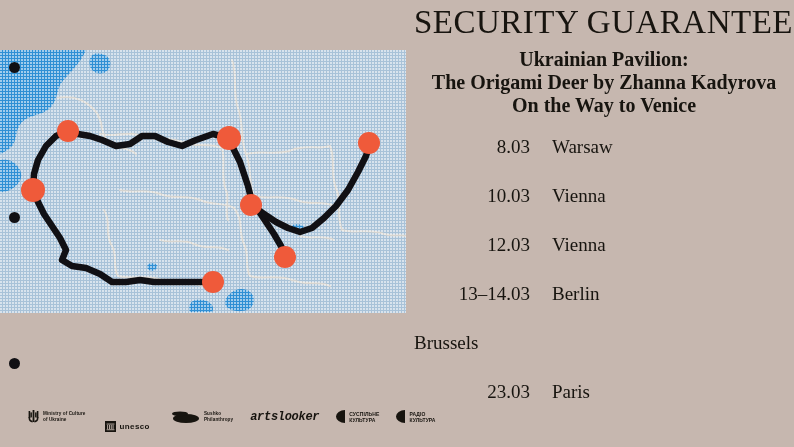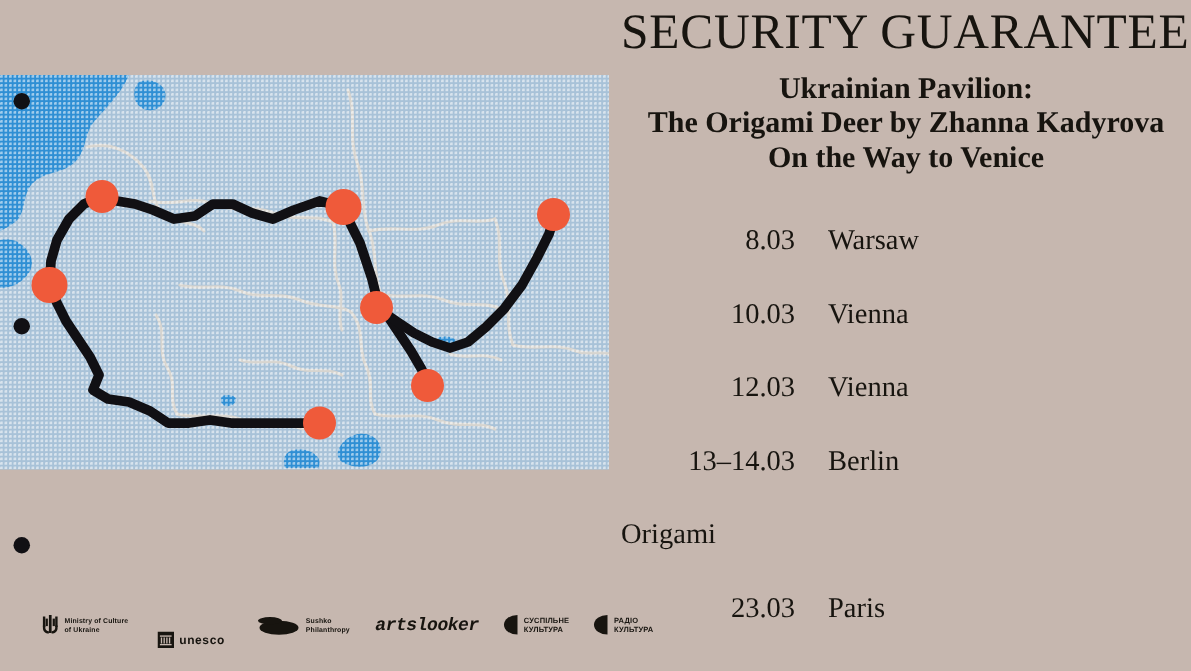--- a/index.html
+++ b/index.html
@@ -57,21 +57,21 @@
     color:#17140f;
     font-weight:bold;
     font-size:20px;
     line-height:23px;
   }
   .schedule{
     position:absolute;left:414px;top:136px;width:380px;
   }
   .sched-row{
     display:flex;
-    align-items:center;
+    align-items:flex-start;
     height:49px;
     font-size:19px;
     color:#17140f;
   }
   .sched-date{
     width:116px;
     text-align:right;
     padding-right:22px;
     white-space:nowrap;
   }
@@ -216,21 +216,21 @@
     </div>
     <div class="sched-row">
       <span class="sched-date">12.03</span>
       <span class="sched-city">Vienna</span>
     </div>
     <div class="sched-row">
       <span class="sched-date">13–14.03</span>
       <span class="sched-city">Berlin</span>
     </div>
     <div class="sched-row">
-      <span class="sched-city">Origami</span>
+      <span class="sched-city">Brussels</span>
     </div>
     <div class="sched-row">
       <span class="sched-date">23.03</span>
       <span class="sched-city">Paris</span>
     </div>
   </div>
 
   <div class="logos">
 
     <div class="logo">

